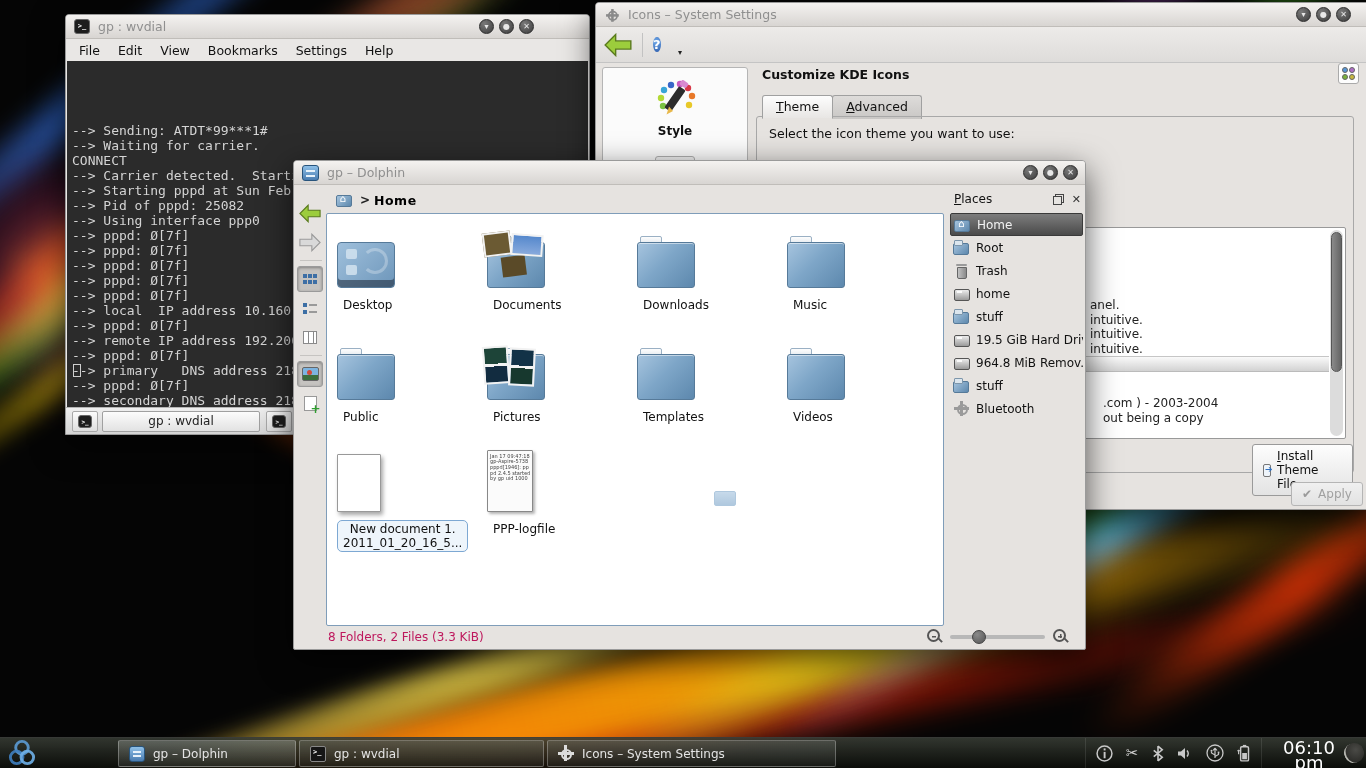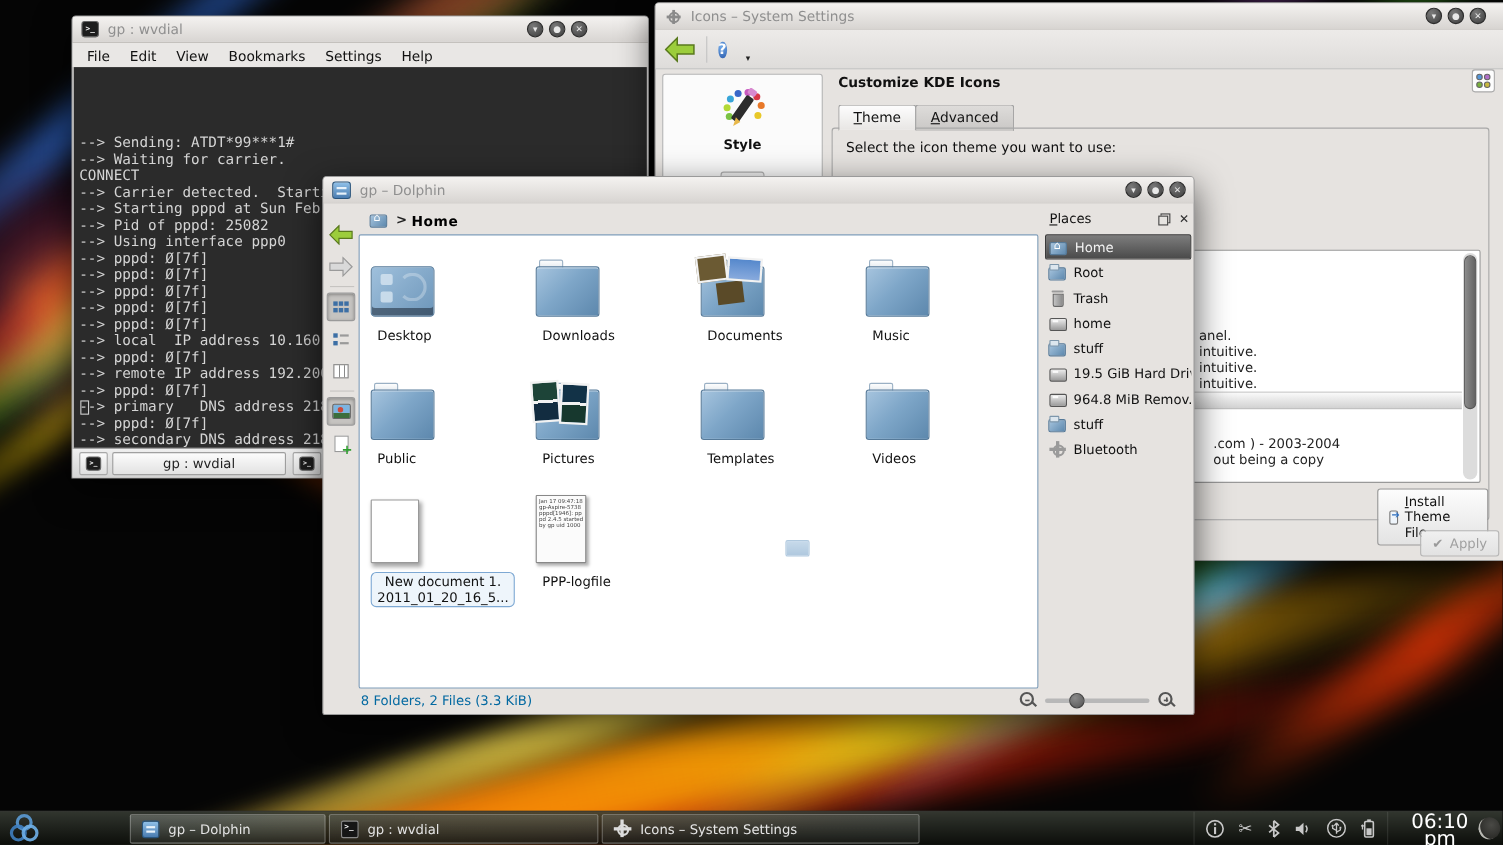--- a/index.html
+++ b/index.html
@@ -259,21 +259,21 @@
       background:linear-gradient(#ececec,#9a9a9a); border:1px solid #555; border-radius:2px; }
   .plicon.drive::after { content:""; position:absolute; left:4px; top:5px; width:5px; height:2px;
       background:#fff; opacity:.85; }
   .plicon.gear2::before { content:""; position:absolute; left:4px; top:3px; width:7px; height:7px;
       border:2px solid #9a9a9a; border-radius:50%; }
   .plicon.gear2::after { content:""; position:absolute; inset:0;
       background:linear-gradient(#9a9a9a,#9a9a9a) center/3px 15px no-repeat,
                  linear-gradient(#9a9a9a,#9a9a9a) center/15px 3px no-repeat; }
 
   .dstatus { position:absolute; left:0; right:0; bottom:0; height:25px; display:flex; align-items:center; }
-  .dstatus .txt { margin-left:34px; font-size:12px; color:#0369a1; flex:1; }
+  .dstatus .txt { margin-left:34px; font-size:12px; color:#be185d; flex:1; }
   .mag { position:relative; width:15px; height:15px; margin:0 5px; }
   .mag::before { content:""; position:absolute; left:0; top:0; width:9px; height:9px; border:2px solid #555;
       border-radius:50%; }
   .mag.minus::before { background:linear-gradient(#555,#555) 3px 4.5px/4px 1.5px no-repeat; }
   .mag.plus::before  { background:linear-gradient(#555,#555) 3px 4.5px/4px 1.5px no-repeat,
                        linear-gradient(#555,#555) 4.6px 3px/1.5px 4px no-repeat; }
   .mag::after { content:""; position:absolute; left:10px; top:10px; width:6px; height:2px; background:#555;
       transform:rotate(45deg); }
   .ztrack { width:95px; height:4px; background:#b8b8b8; border-radius:2px; position:relative; margin:0 3px; }
   .zhandle { position:absolute; left:22px; top:-5px; width:14px; height:14px; border-radius:50%;
@@ -508,40 +508,40 @@
               <span class="body"></span>
               <span class="fx"></span>
 
             </span>
           </span>
           <span class="ilabel">Desktop</span>
         </div>
 
         <div class="icell">
           <span class="iconwrap">
+            <span class="ficon icon-documents">
+              <span class="tab"></span>
+              <span class="body"></span>
+              <span class="fx"></span>
+
+            </span>
+          </span>
+          <span class="ilabel">Documents</span>
+        </div>
+
+        <div class="icell">
+          <span class="iconwrap">
             <span class="ficon icon-folder">
               <span class="tab"></span>
               <span class="body"></span>
               <span class="fx"></span>
 
             </span>
           </span>
           <span class="ilabel">Downloads</span>
-        </div>
-
-        <div class="icell">
-          <span class="iconwrap">
-            <span class="ficon icon-documents">
-              <span class="tab"></span>
-              <span class="body"></span>
-              <span class="fx"></span>
-
-            </span>
-          </span>
-          <span class="ilabel">Documents</span>
         </div>
 
         <div class="icell">
           <span class="iconwrap">
             <span class="ficon icon-folder">
               <span class="tab"></span>
               <span class="body"></span>
               <span class="fx"></span>
 
             </span>

